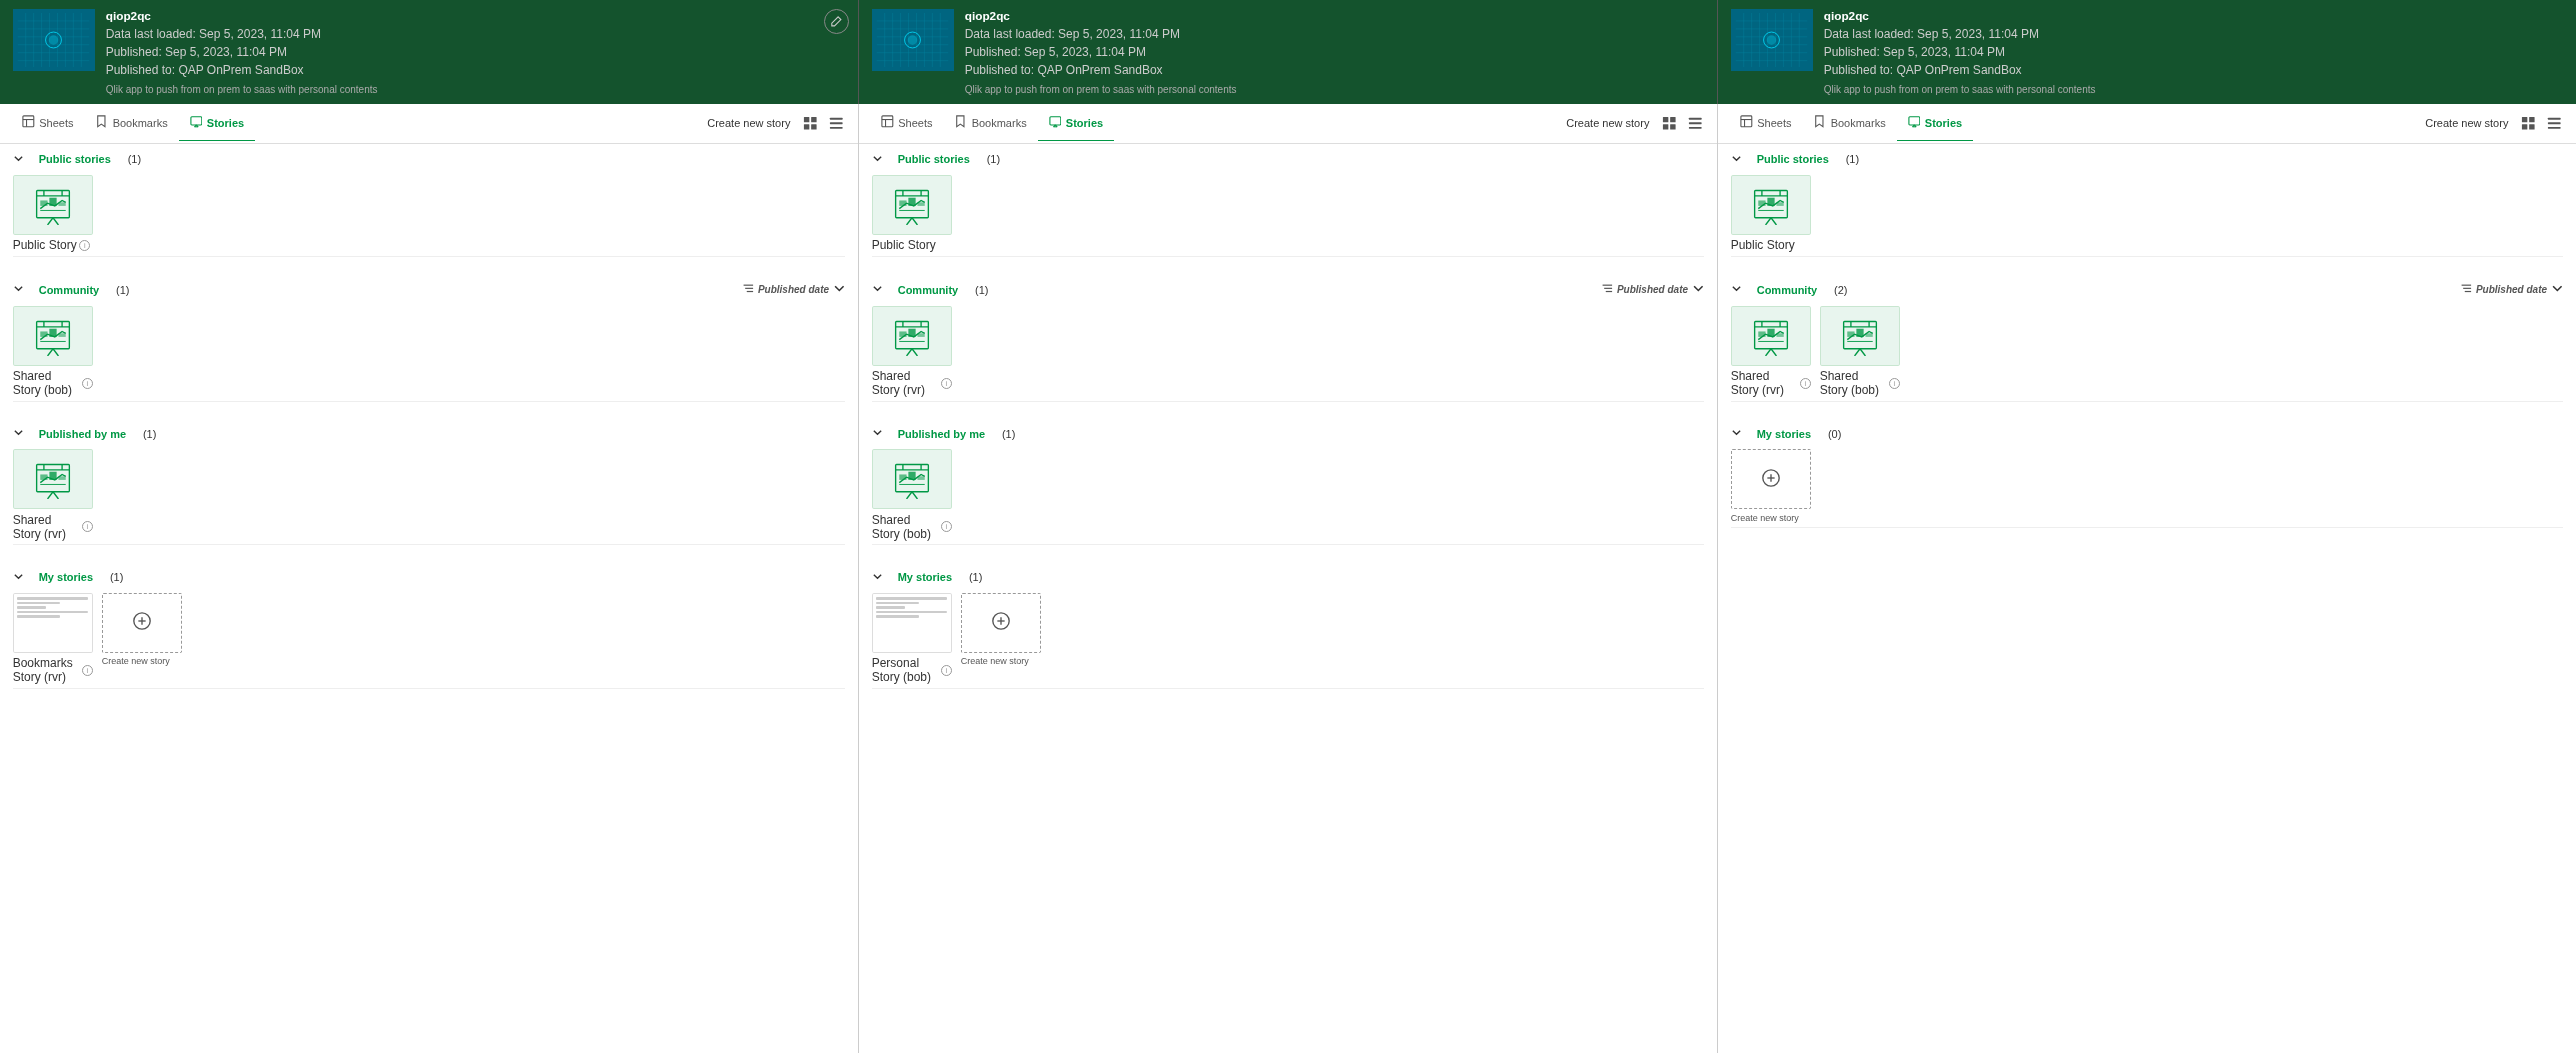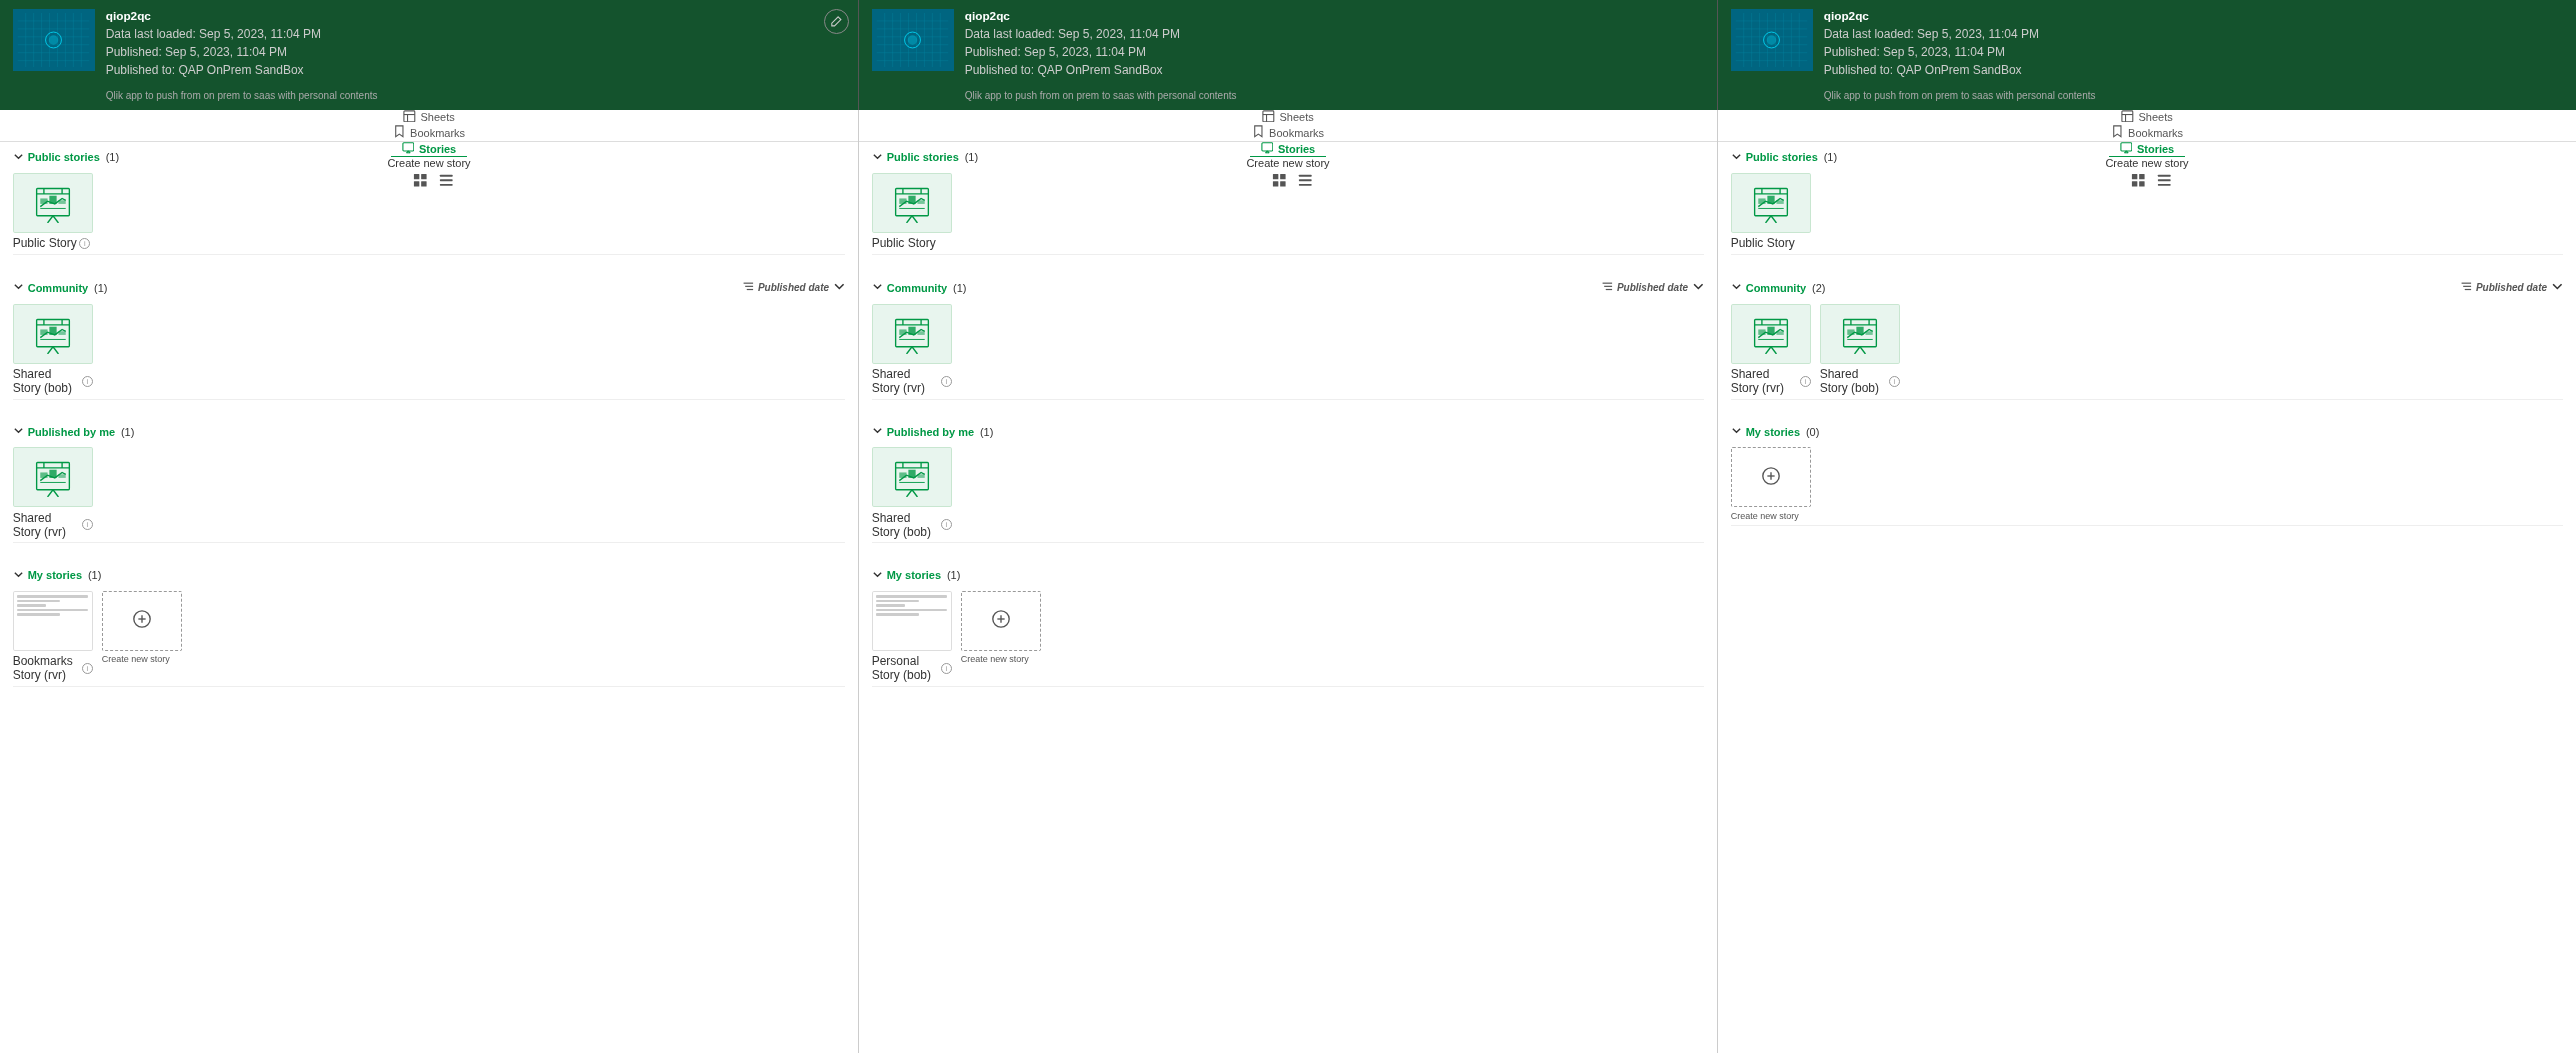--- a/index.html
+++ b/index.html
@@ -7,43 +7,43 @@
 
     
     .top-panels { display: flex; width: 100%; background: #14532d; }
     .top-panel { flex: 1; display: flex; align-items: flex-start; padding: 9px 12.7px; position: relative; border-right: 0.9px solid #555; }
     .top-panel:last-child { border-right: none; }
     .app-thumbnail { width: 82px; height: 62px; background: #006580; flex-shrink: 0; margin-right: 11px; display: flex; align-items: center; justify-content: center; overflow: hidden; }
     .app-thumbnail svg { width: 73px; height: 54px; }
     .app-info { flex: 1; }
     .app-name { font-size: 11.8px; font-weight: 600; color: #fff; margin-bottom: 1.8px; }
     .app-meta { font-size: 12px; color: #ccc; line-height: 1.5; }
-    .app-description { font-size: 10px; color: #aaa; margin-top: 11px; }
+    .app-description { font-size: 10px; color: #aaa; margin-top: 5px; }
     .edit-icon-btn { position: absolute; top: 9px; right: 9px; width: 25px; height: 25px; border-radius: 50%; border: 0.9px solid #888; background: transparent; display: flex; align-items: center; justify-content: center; cursor: pointer; }
     .edit-icon-btn svg { width: 12.7px; height: 12.7px; stroke: #ccc; fill: none; }
 
     
     .main-panels { display: flex; width: 100%; flex: 1; }
     .panel { flex: 1; background: #fff; border-right: 0.9px solid #ccc; display: flex; flex-direction: column; }
     .panel:last-child { border-right: none; }
 
     
-    .tabs-bar { display: flex; align-items: center; border-bottom: 0.9px solid #ddd; padding: 0 11px; height: 32px; background: #fff; flex-direction: column; }
+    .tabs-bar { display: flex; align-items: center; border-bottom: 0.9px solid #ddd; padding: 0 11px; height: 40px; background: #fff; }
     .tab { display: flex; align-items: center; padding: 0 11px; height: 36px; font-size: 11px; color: #555; cursor: pointer; border-bottom: 1.8px solid transparent; gap: 4.5px; }
     .tab.active { color: #009845; border-bottom: 1.8px solid #009845; font-weight: 600; }
     .tab svg { width: 12.7px; height: 12.7px; }
     .tabs-spacer { flex: 1; }
     .create-new-btn { font-size: 11px; color: #333; cursor: pointer; white-space: nowrap; }
     .view-toggle { display: flex; gap: 3.6px; margin-left: 9px; }
     .view-toggle-btn { width: 22px; height: 22px; border: none; background: transparent; cursor: pointer; display: flex; align-items: center; justify-content: center; }
     .view-toggle-btn svg { width: 14.5px; height: 14.5px; }
 
     
     .section { padding: 9px 12.7px; }
-    .section-header { display: flex; align-items: center; font-size: 11px; font-weight: 600; color: #333; cursor: pointer; margin-bottom: 9px; gap: 4px; }
+    .section-header { display: flex; align-items: center; font-size: 11px; font-weight: 600; color: #333; cursor: pointer; margin-bottom: 9px; gap: 15px; }
     .section-header svg { width: 11px; height: 11px; }
     .section-header .section-count { font-weight: 400; margin-left: 1.8px; }
     .section-header .spacer { flex: 1; }
     .sort-control { display: flex; align-items: center; gap: 3.6px; font-size: 10px; color: #555; cursor: pointer; font-style: italic; }
     .sort-control svg { width: 12.7px; height: 12.7px; }
 
     
     .cards-grid { display: flex; flex-wrap: wrap; gap: 9px; margin-bottom: 3.6px; }
     .story-card { width: 80px; display: flex; flex-direction: column; align-items: flex-start; cursor: pointer; }
     .story-card-thumb { width: 80px; height: 60px; background: #e8f5ee; border: 0.9px solid #c8e6d0; display: flex; align-items: center; justify-content: center; margin-bottom: 3.6px; border-radius: 1.8px; }

